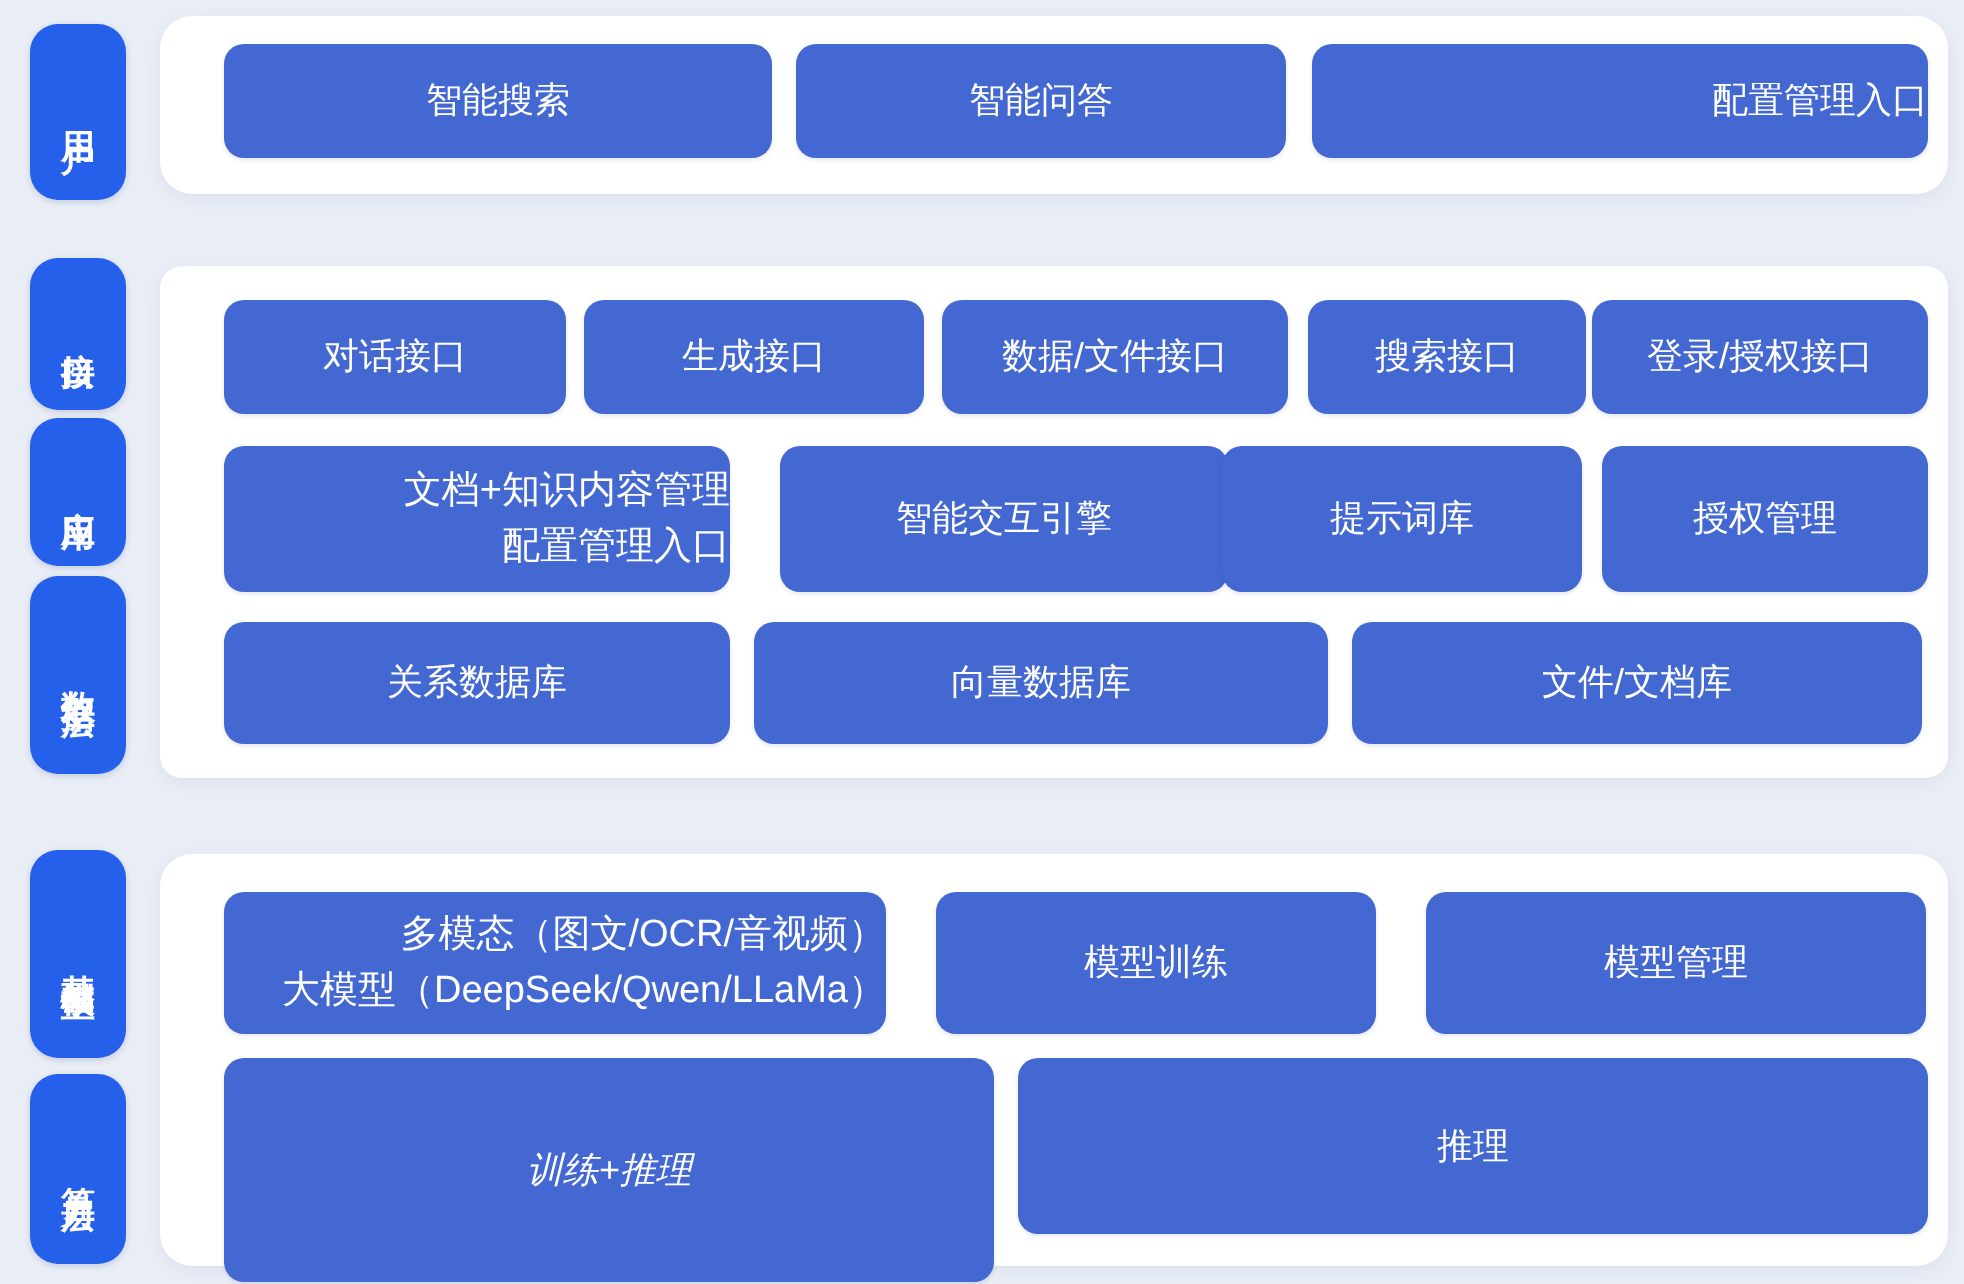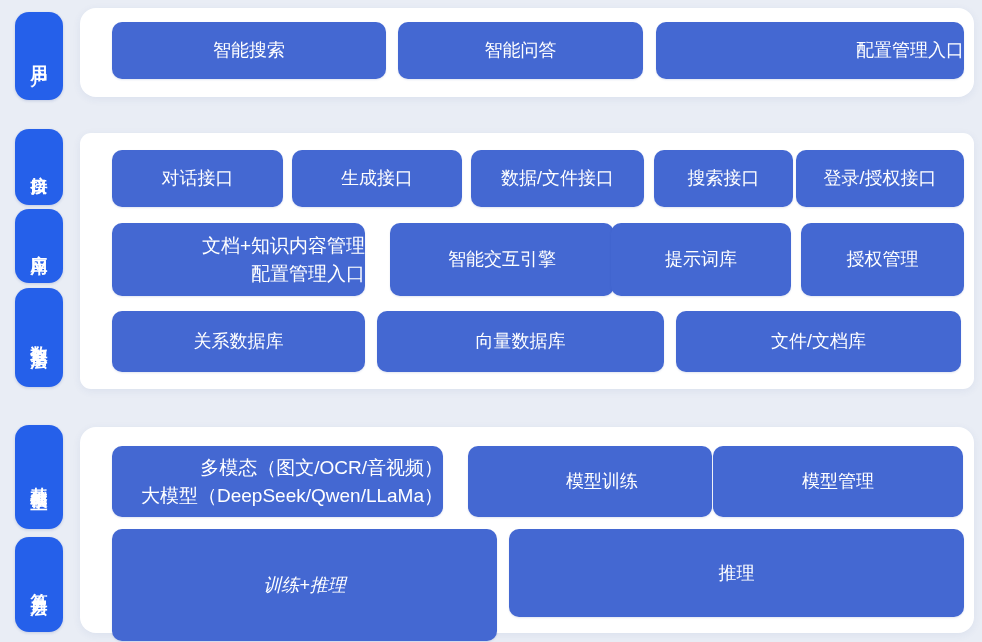--- a/index.html
+++ b/index.html
@@ -107,21 +107,21 @@
     <div class="box" style="left:596px;top:178px;width:285px;height:61px;">
         <span>文件/文档库</span>
       </div>
   </div>
 
   <div class="panel" style="top:427px;height:206px;">
     <div class="box two-line" style="left:32px;top:19px;width:331px;height:71px;">
       <span>多模态（图文/OCR/音视频）</span>
       <span>大模型（DeepSeek/Qwen/LLaMa）</span>
     </div>
-    <div class="box" style="left:388px;top:19px;width:220px;height:71px;padding-left:24px;">
+    <div class="box" style="left:388px;top:19px;width:220px;height:71px;">
         <span>模型训练</span>
       </div>
     <div class="box" style="left:633px;top:19px;width:250px;height:71px;">
         <span>模型管理</span>
       </div>
 
     <div class="box" style="left:32px;top:102px;width:385px;height:112px;font-style:italic;">
         <span>训练+推理</span>
       </div>
     <div class="box" style="left:429px;top:102px;width:455px;height:88px;">

